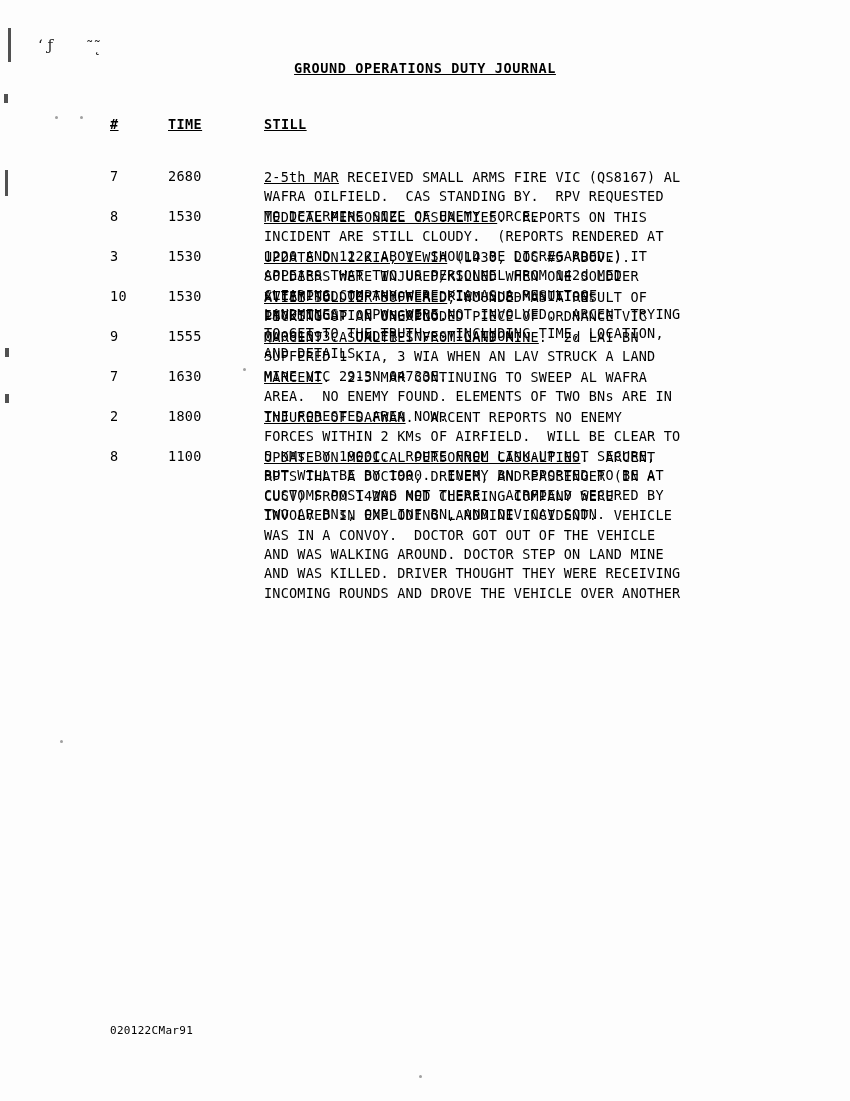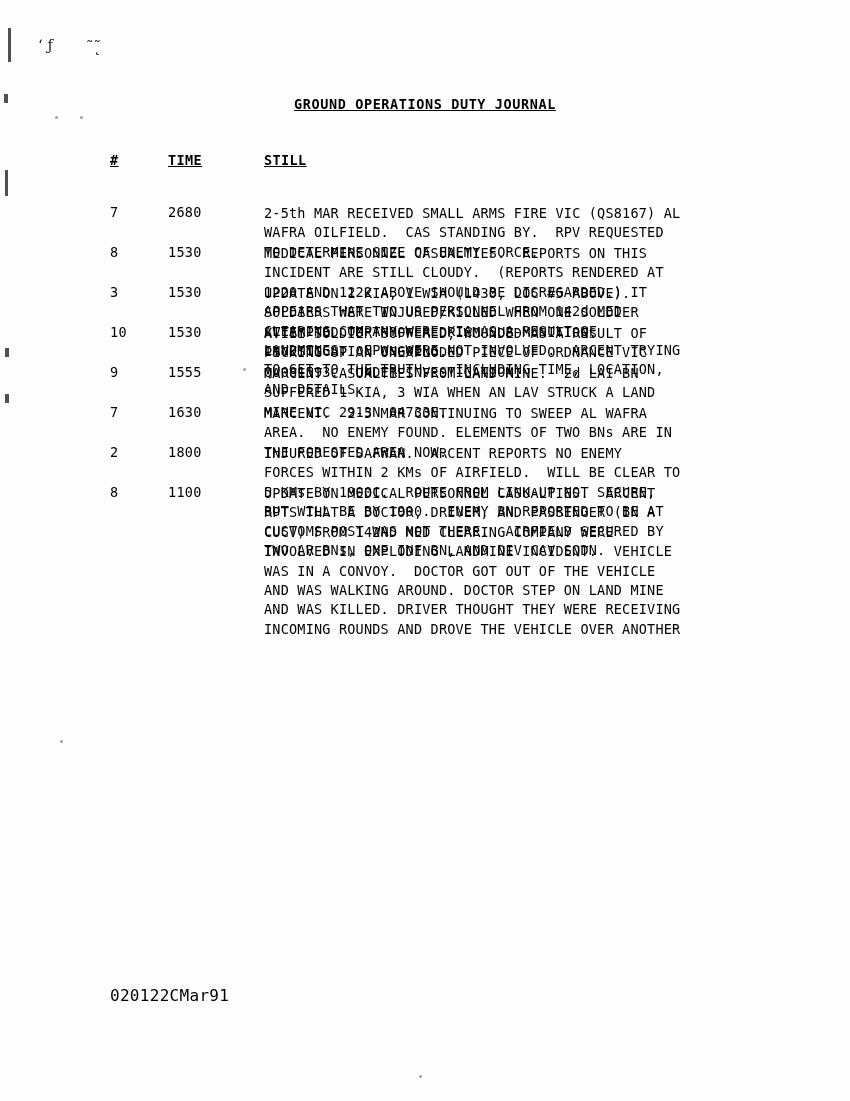--- a/index.html
+++ b/index.html
@@ -32,21 +32,21 @@
     top: 0;
     width: 850px;
   }
 
   .title {
     text-align: center;
     font-size: 13.5px;
     letter-spacing: 0.6px;
     font-weight: bold;
     text-decoration: underline;
-    margin-top: 96px;
+    margin-top: 60px;
   }
 
   .header-row {
     margin-top: 40px;
     font-size: 13.5px;
     font-weight: bold;
     letter-spacing: 0.4px;
     position: relative;
     height: 18px;
   }
@@ -86,28 +86,29 @@
     top: 0;
   }
   .entry .col-event {
     font-size: 13.5px;
     line-height: 19.4px;
     letter-spacing: 0.2px;
     white-space: pre-wrap;
     top: 0;
   }
   .lead {
+    text-decoration: underline;
     text-align: right;
   }
 
   .footer {
     position: absolute;
     left: 110px;
-    top: 986px;
-    font-size: 16px;
+    top: 1024px;
+    font-size: 11px;
     letter-spacing: 0.3px;
   }
 
   
   .pen {
     position: absolute;
     color: #222;
     font-size: 15px;
     font-family: "DejaVu Serif", serif;
   }

